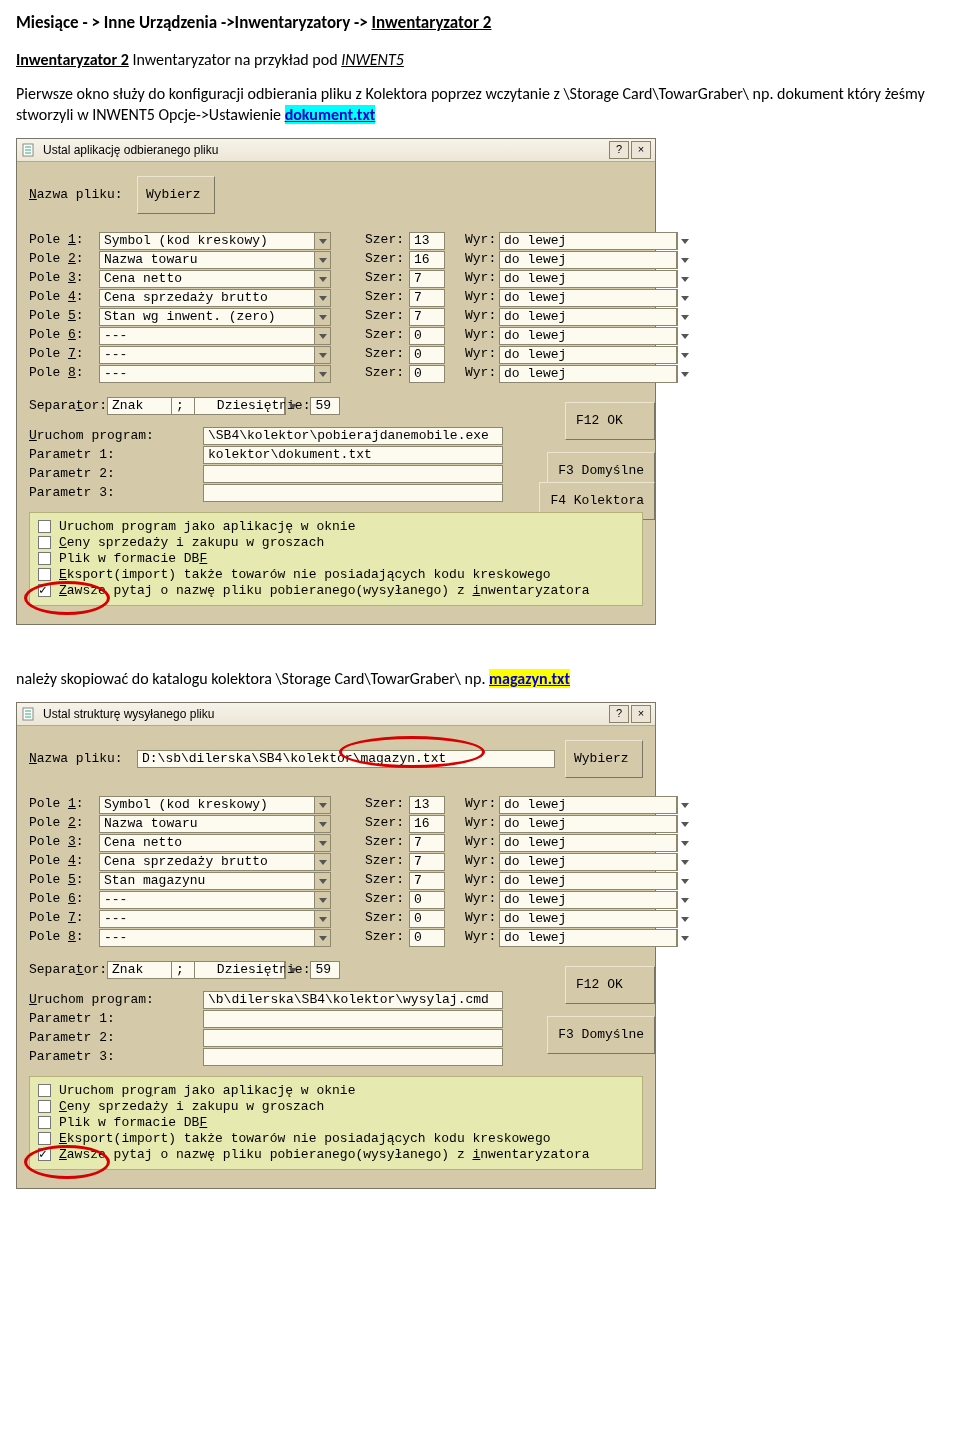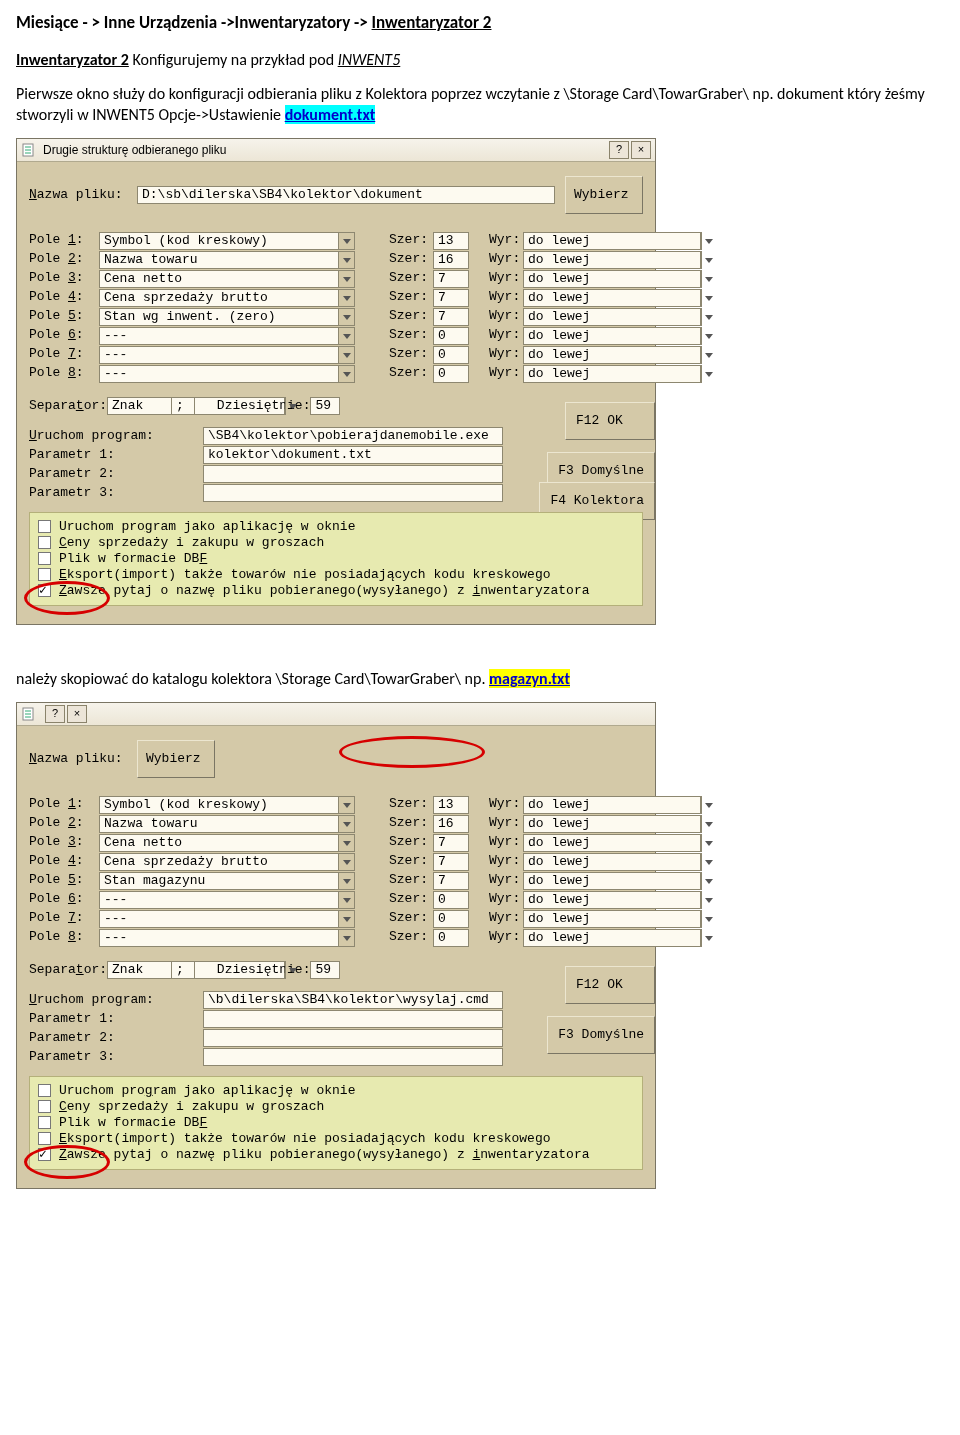--- a/index.html
+++ b/index.html
@@ -126,21 +126,21 @@
   }
   .btn-row { margin-bottom: 6px; }
   .pole-grid {
     margin-top: 6px;
   }
   .pole-row {
     display: flex;
     margin-bottom: 1px;
   }
   .pole-label { width: 70px; }
-  .pole-combo { width: 256px; }
+  .pole-combo { width: 232px; }
   .szer-label { margin-left: 34px; width: 44px; }
   .szer-field { width: 36px; }
   .wyr-label { margin-left: 20px; width: 34px; }
   .wyr-combo { width: 92px; }
 
   .sep-row { margin-top: 14px; display: flex; align-items: center; }
   .sep-row .combo.sep1 { width: 54px; }
   .sep-row .field.sep2 { width: 24px; margin-left: 10px; }
   .sep-row .dzies-label { margin-left: 14px; }
   .sep-row .field.dzies { width: 30px; }
@@ -203,46 +203,45 @@
   .doc-icon-svg { display: block; }
 </style>
 </head>
 <body>
 
 <div class="doc-heading">
   <span>Miesiące - &gt; Inne Urządzenia -&gt;Inwentaryzatory -&gt; </span><span class="u">Inwentaryzator 2</span>
 </div>
 
 <div class="doc-para">
-  <span class="u b">Inwentaryzator 2</span><span> Konfigurujemy na przykład pod </span><span class="i u">INWENT5</span>
+  <span class="u b">Inwentaryzator 2</span><span> Inwentaryzator na przykład pod </span><span class="i u">INWENT5</span>
 </div>
 
 <div class="doc-para">
   <span>Pierwsze okno służy do konfiguracji odbierania pliku z Kolektora poprzez wczytanie z \Storage Card\TowarGraber\ np. dokument który żeśmy stworzyli w INWENT5 Opcje-&gt;Ustawienie </span><span class="hl-cyan">dokument.txt</span>
 </div>
 
 <div class="dialog">
   <div class="titlebar">
     <span class="icon">
       <svg class="doc-icon-svg" width="16" height="16">
           <rect x="2" y="2" width="10" height="12" fill="#fff" stroke="#888"></rect>
           <line x1="4" y1="5" x2="10" y2="5" stroke="#3a7"></line>
           <line x1="4" y1="8" x2="10" y2="8" stroke="#3a7"></line>
           <line x1="4" y1="11" x2="10" y2="11" stroke="#3a7"></line>
         </svg>
     </span>
-    <span class="title-text">Drugie strukturę odbieranego pliku</span>
+    <span class="title-text">Ustal aplikację odbieranego pliku</span>
     <span class="win-btn">?</span>
     <span class="win-btn">×</span>
   </div>
   <div class="dialog-body">
 
     <div class="name-row">
       <span class="lbl name-lbl"><span class="u1">N</span>azwa pliku:</span>
-      <input class="field" value="D:\sb\dilerska\SB4\kolektor\dokument" style="">
       <button class="btn btn-wyb">Wybierz</button>
     </div>
 
     <div class="pole-grid" id="pole-grid-1">
         <div class="pole-row">
           <span class="lbl pole-label">Pole <span class="u1">1</span>:</span>
           <div class="combo pole-combo">
             <input class="field" value="Symbol (kod kreskowy)" style="">
             <div class="combo-btn"></div>
           </div>
@@ -429,26 +428,28 @@
 <div class="dialog">
   <div class="titlebar">
     <span class="icon">
       <svg class="doc-icon-svg" width="16" height="16">
           <rect x="2" y="2" width="10" height="12" fill="#fff" stroke="#888"></rect>
           <line x1="4" y1="5" x2="10" y2="5" stroke="#3a7"></line>
           <line x1="4" y1="8" x2="10" y2="8" stroke="#3a7"></line>
           <line x1="4" y1="11" x2="10" y2="11" stroke="#3a7"></line>
         </svg>
     </span>
+    <span class="title-text">Ustal strukturę wysyłanego pliku</span>
     <span class="win-btn">?</span>
     <span class="win-btn">×</span>
   </div>
   <div class="dialog-body">
     <div class="name-row" style="position:relative;">
       <span class="lbl name-lbl"><span class="u1">N</span>azwa pliku:</span>
+      <input class="field" value="D:\sb\dilerska\SB4\kolektor\magazyn.txt" style="">
       <button class="btn btn-wyb">Wybierz</button>
       <div class="red-oval" style="left:310px; top:-4px; width:140px; height:26px;"></div>
     </div>
 
     <div class="pole-grid" id="pole-grid-2">
         <div class="pole-row">
           <span class="lbl pole-label">Pole <span class="u1">1</span>:</span>
           <div class="combo pole-combo">
             <input class="field" value="Symbol (kod kreskowy)" style="">
             <div class="combo-btn"></div>

